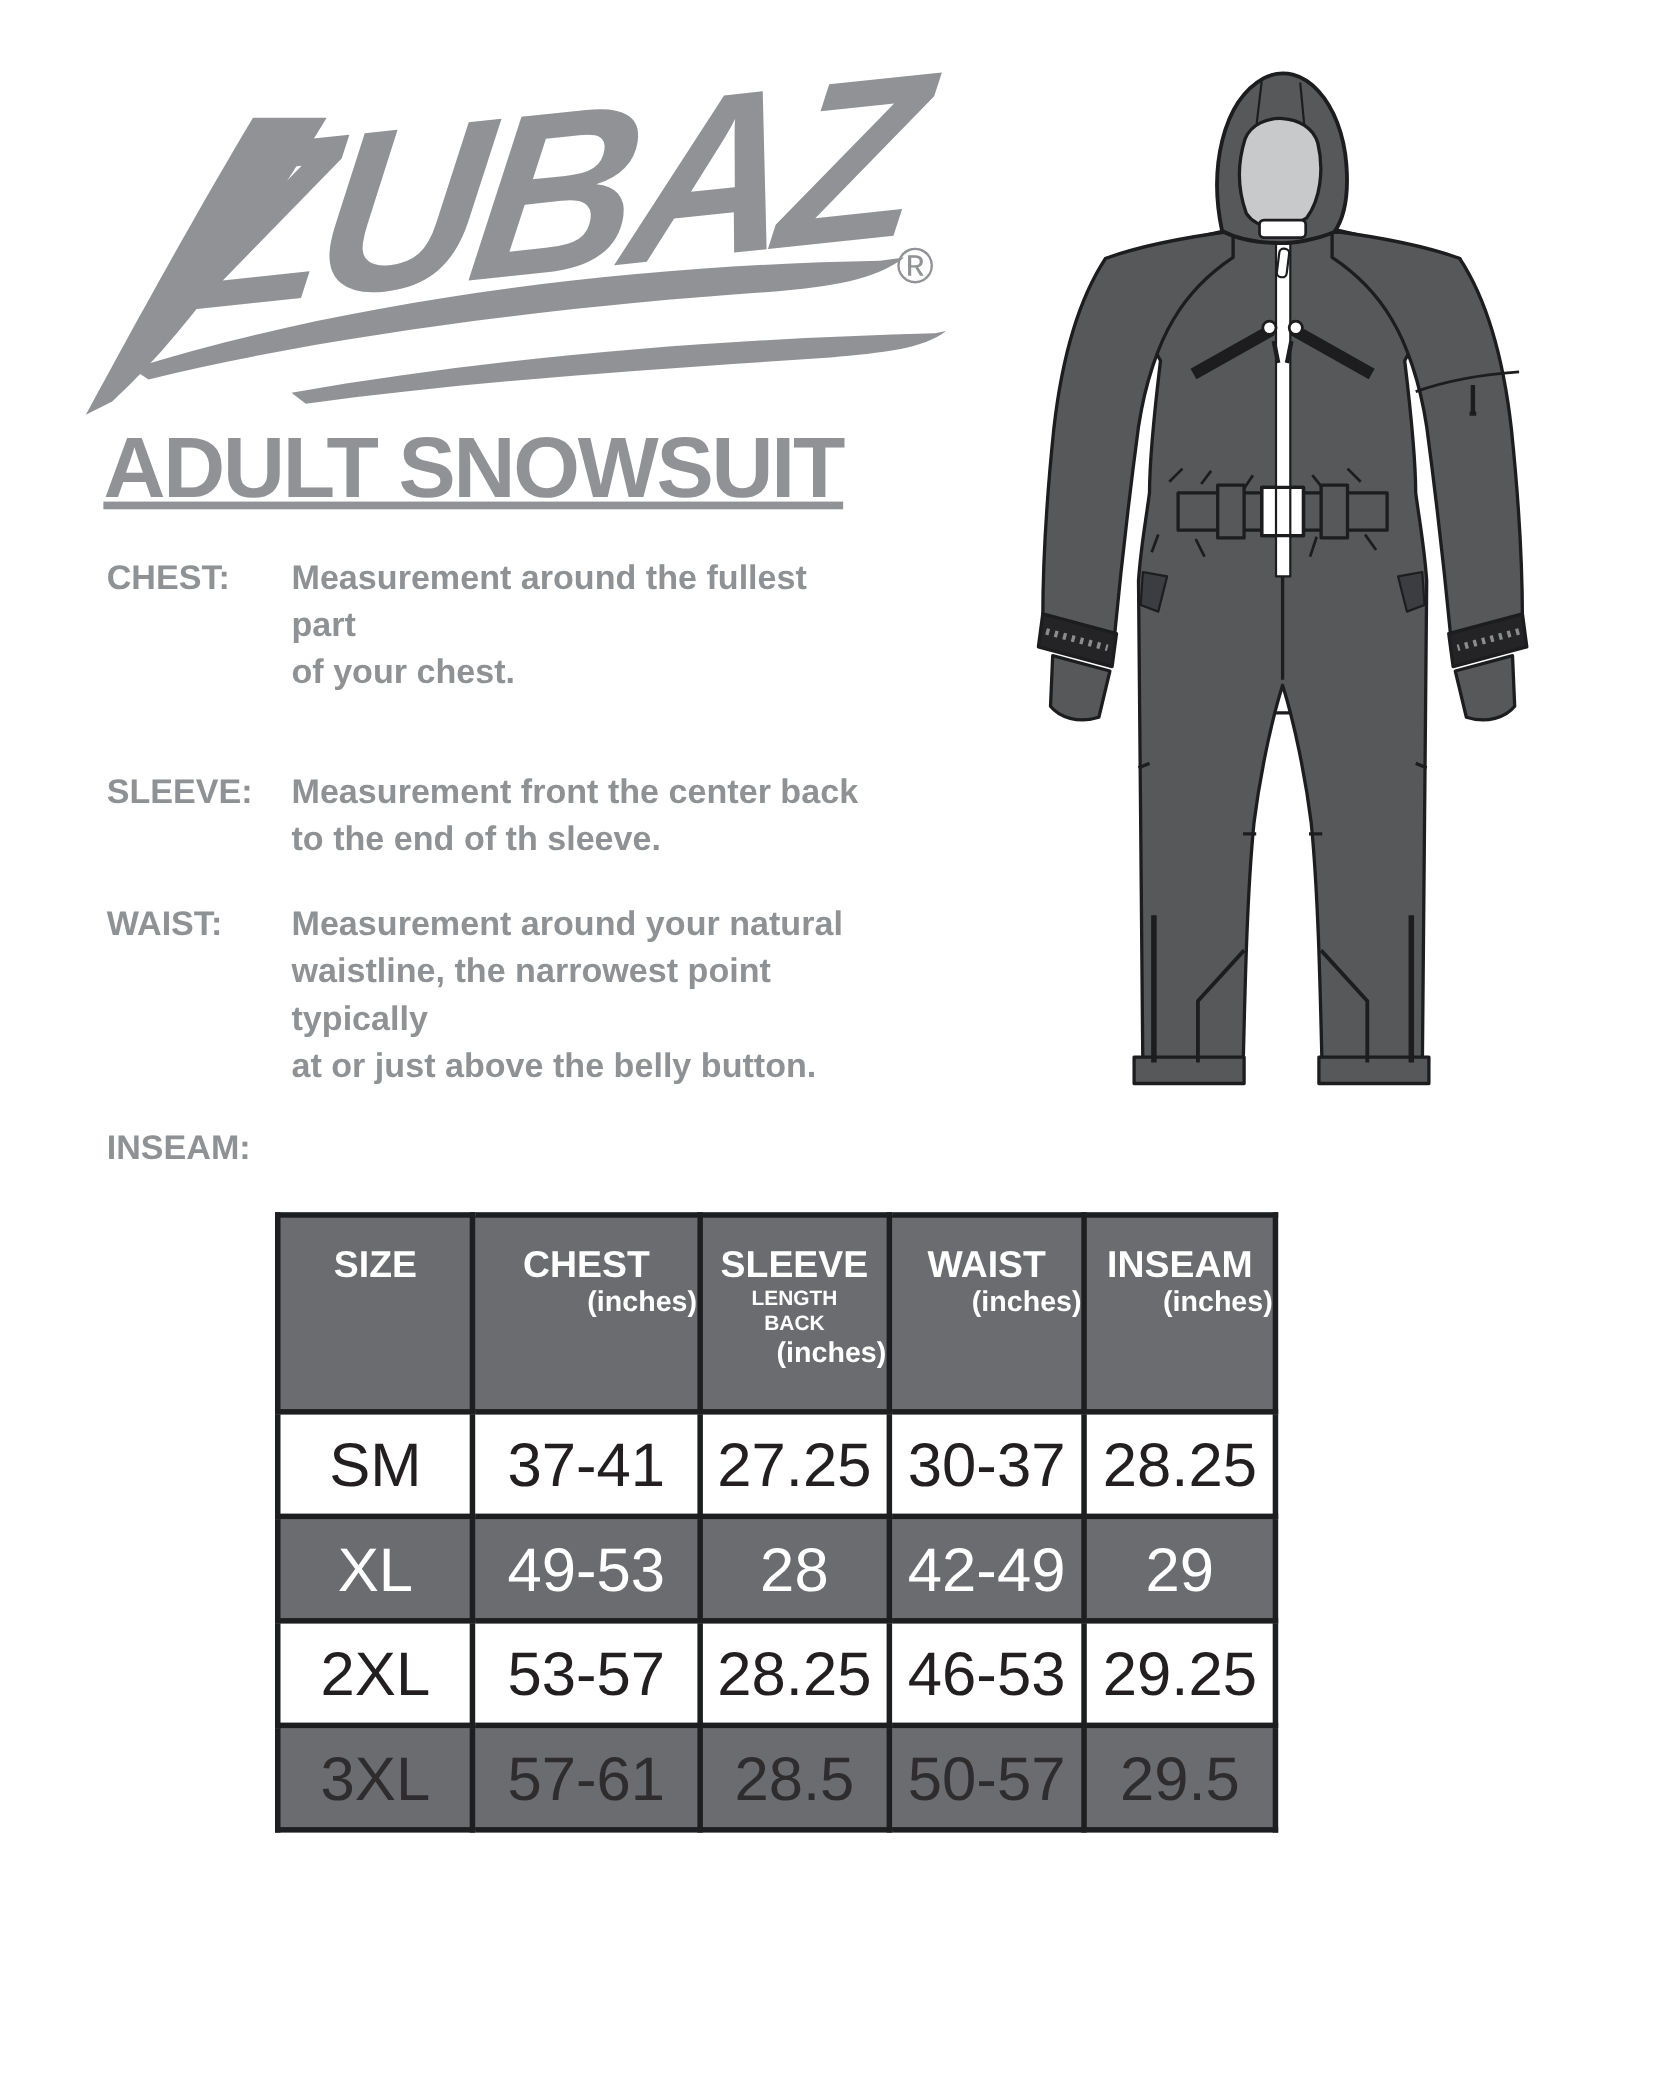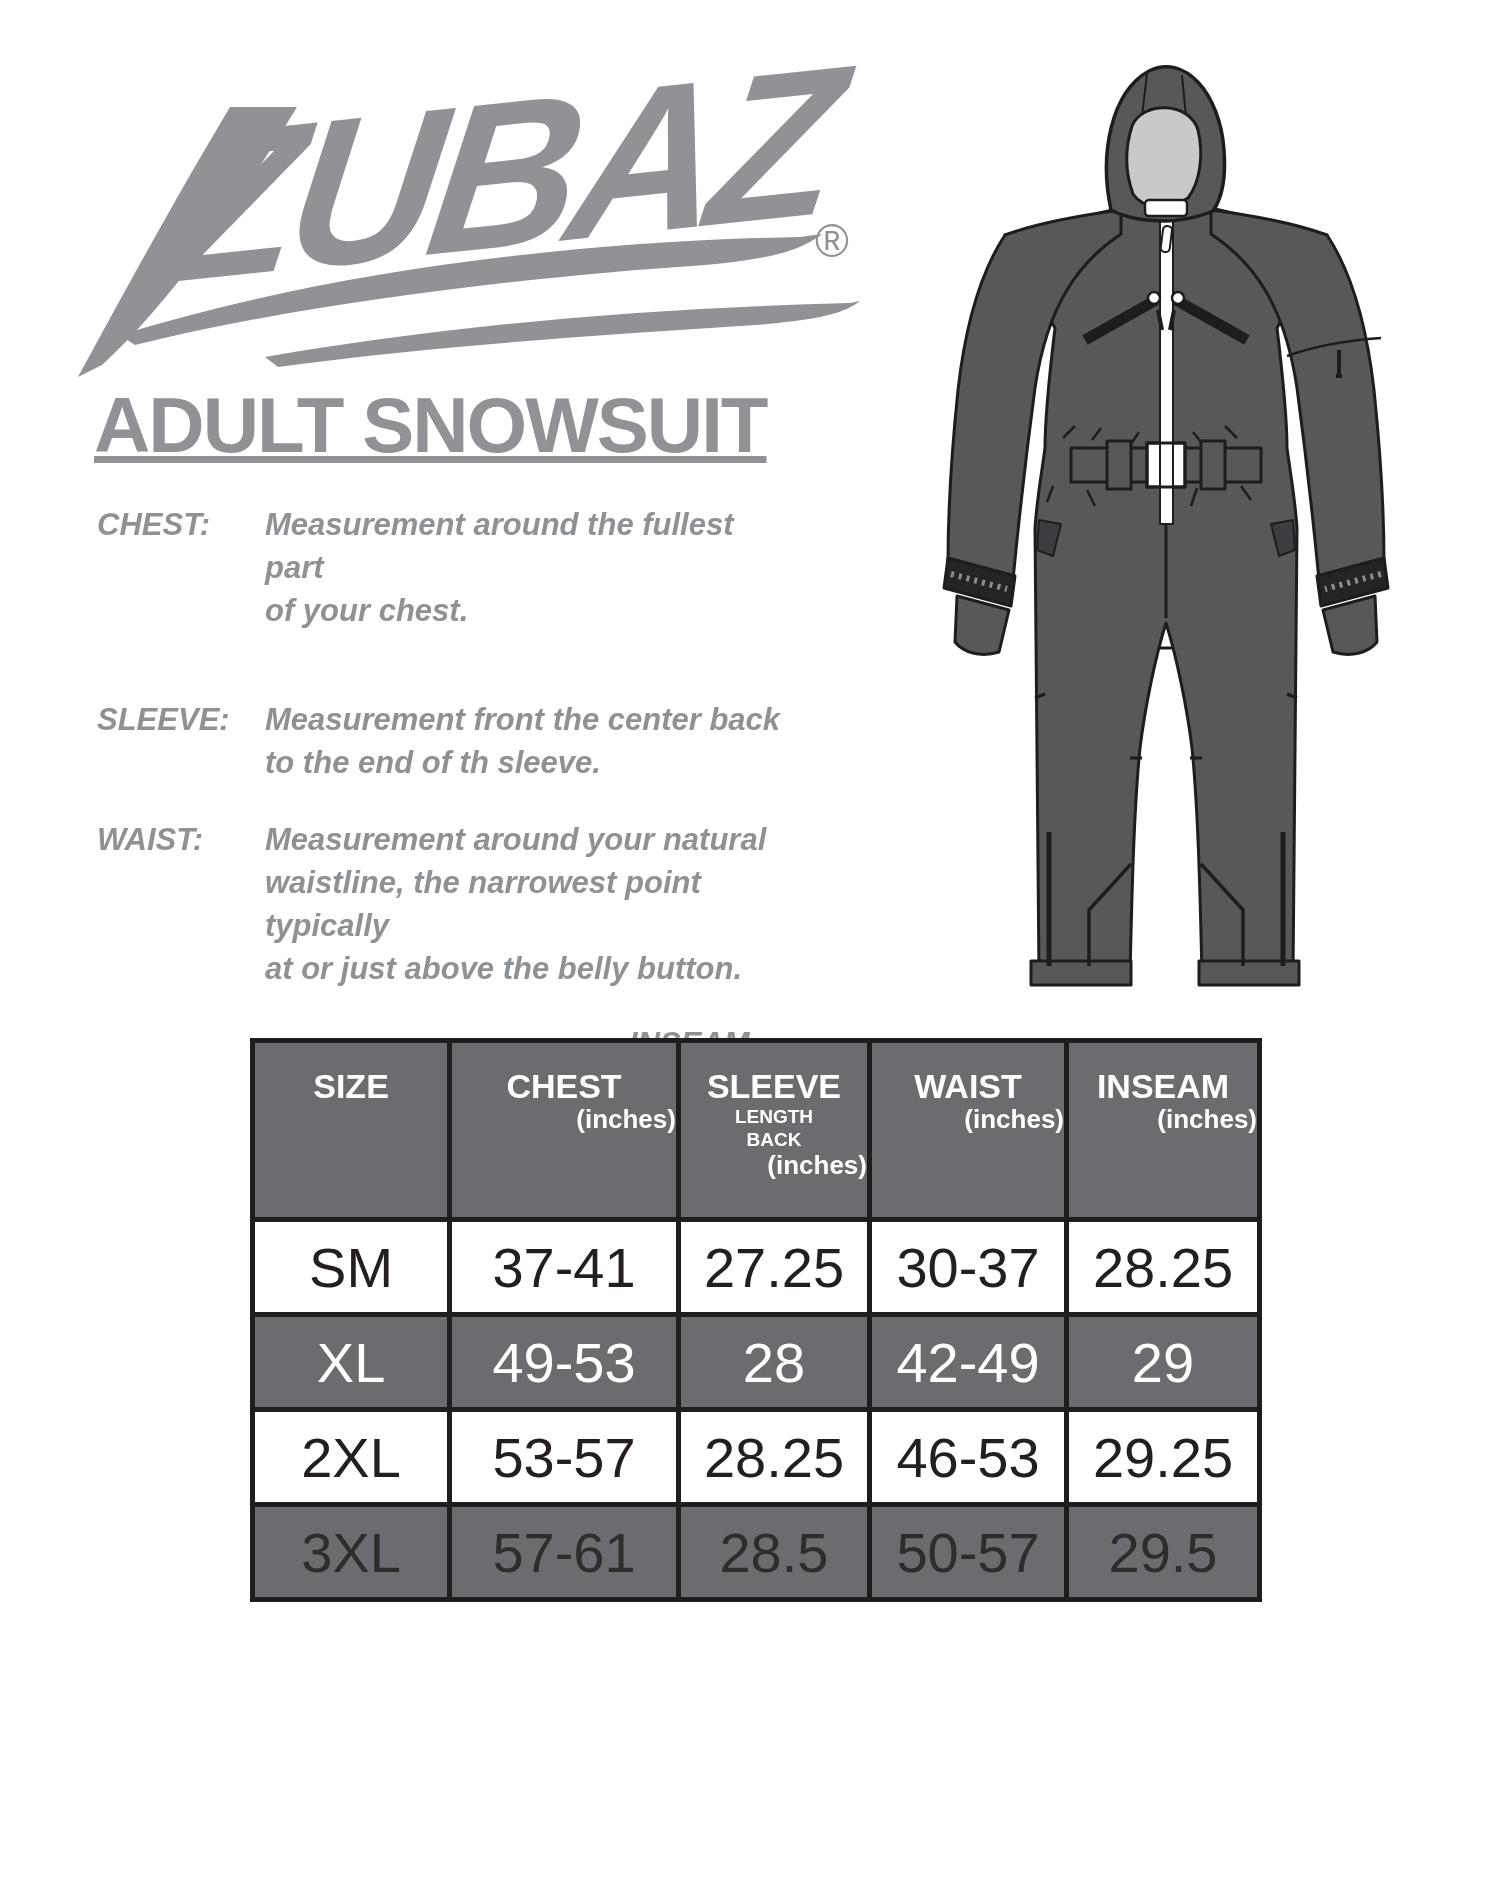--- a/index.html
+++ b/index.html
@@ -13,31 +13,31 @@
         font-family:"Liberation Sans","DejaVu Sans",sans-serif;}
 
   .logo-svg{position:absolute;left:60px;top:45px;width:830px;height:340px;}
 
   .page-title{position:absolute;left:94px;top:380px;margin:0;width:760px;
     font-size:78px;font-weight:bold;letter-spacing:-2px;color:var(--logo-gray);
     white-space:nowrap;text-decoration:underline;}
 
   .measurements{position:absolute;left:97px;top:503px;width:700px;}
   .meas-item{display:flex;align-items:flex-start;
-    font-size:31px;font-weight:bold;font-style:italic;color:var(--text-gray);
-    line-height:43px;justify-content:flex-end;}
+    font-size:31px;font-weight:bold;color:var(--text-gray);
+    line-height:43px;}
   .meas-item .meas-label{flex:0 0 168px;}
   .meas-item .meas-text{flex:1;}
   .meas-item:nth-child(1){margin-bottom:66px;}
   .meas-item:nth-child(2){margin-bottom:34px;}
   .meas-item:nth-child(3){margin-bottom:32px;}
 
   .suit-svg{position:absolute;left:935px;top:58px;width:462px;height:950px;}
 
-  .size-table{position:absolute;left:250px;top:1038px;width:1012px;
+  .size-table{position:absolute;left:250px;top:1102px;width:912px;
     border-collapse:collapse;table-layout:fixed;}
   .size-table th,.size-table td{border:5px solid var(--table-border);
     text-align:center;vertical-align:middle;padding:0;}
   .size-table thead th{background:var(--table-header-bg);color:#fff;
     height:150px;vertical-align:top;padding-top:24px;}
   .col-title{font-size:34px;font-weight:bold;line-height:38px;}
   .col-sub{font-size:19px;font-weight:bold;line-height:23px;}
   .col-sub.inches{font-size:26px;line-height:28px;text-align:right;}
   .size-table tbody td{height:90px;font-size:56px;font-weight:normal;}
   tr.row-light td{background:#fff;color:var(--row-dark);}

